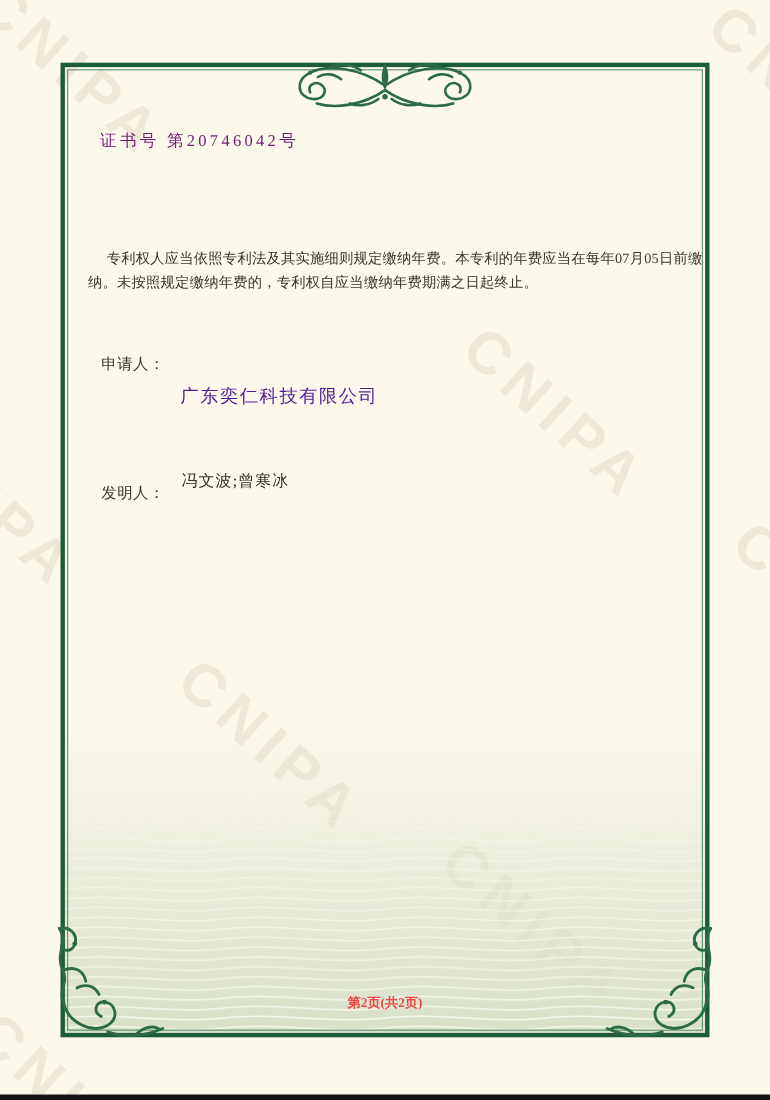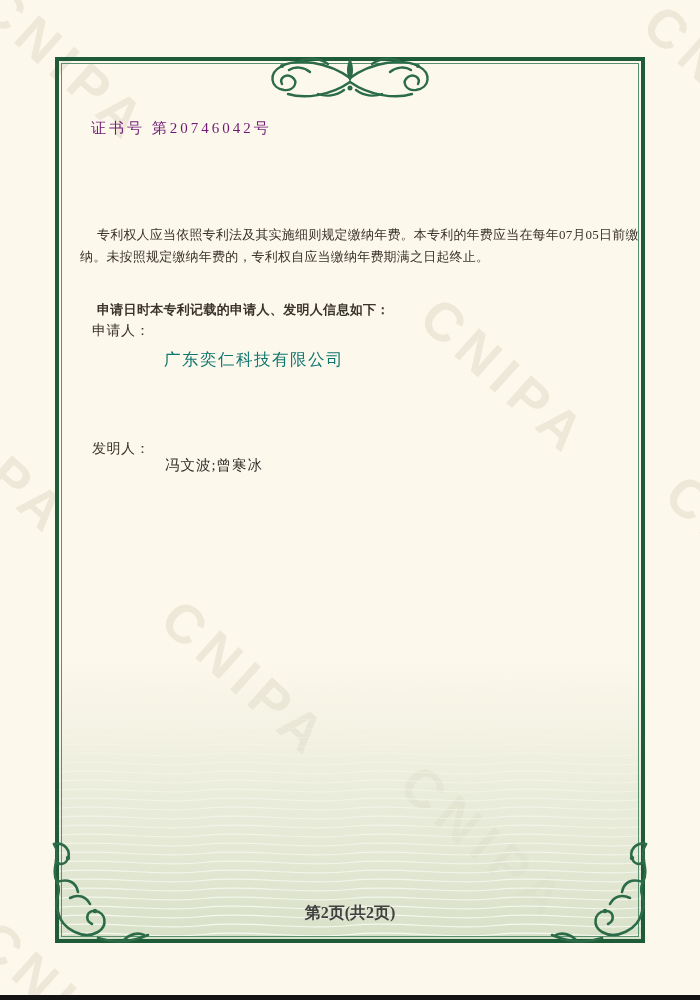--- a/index.html
+++ b/index.html
@@ -45,23 +45,23 @@
   .cert-no{left:91px;top:119px;font-size:15px;letter-spacing:3px;color:#701a75;}
   .fee{
     left:80px;top:224px;width:563px;
     font-size:13px;font-weight:normal;letter-spacing:0.2px;
     line-height:21.5px;text-indent:17px;
   }
   .intro{left:80px;top:301px;font-size:13px;font-weight:bold;text-indent:17px;letter-spacing:0.3px;}
   .lbl{font-size:14px;font-weight:normal;letter-spacing:0.5px;}
   .lbl-applicant{left:92px;top:322px;}
   .lbl-inventor{left:92px;top:440px;}
-  .applicant-name{left:164px;top:349px;font-size:16.5px;letter-spacing:1.5px;color:#0f766e;}
-  .inventor-names{left:165px;top:456px;font-size:14.5px;letter-spacing:1px;color:#2d2c27;}
-  .footer{left:0;right:0;top:903px;text-align:center;font-size:16px;font-weight:bold;color:#404040;}
+  .applicant-name{left:164px;top:349px;font-size:16.5px;letter-spacing:1.5px;color:#4c1d95;}
+  .inventor-names{left:165px;top:428px;font-size:14.5px;letter-spacing:1px;color:#2d2c27;}
+  .footer{left:0;right:0;top:903px;text-align:center;font-size:12px;font-weight:bold;color:#ef4444;}
 
   .bottom-strip{position:absolute;left:0;right:0;bottom:0;height:5px;background:var(--scan-edge,#141414);z-index:6;}
 </style>
 </head>
 <body>
 
 <div class="page">
 
   <span class="wm" style="left:10px;top:-28px">CNIPA</span>
   <span class="wm" style="left:673px;top:-8px">CNIPA</span>
@@ -145,21 +145,20 @@
       </g>
       <circle cx="24" cy="16" r="2.2" fill="#2c6b47"></circle>
       <circle cx="51" cy="69" r="2.2" fill="#2c6b47"></circle>
     </svg>
   </div>
 
   <div class="txt cert-no">证书号 第20746042号</div>
 
   <div class="txt fee">专利权人应当依照专利法及其实施细则规定缴纳年费。本专利的年费应当在每年07月05日前缴纳。未按照规定缴纳年费的，专利权自应当缴纳年费期满之日起终止。</div>
 
-  <div class="txt intro">申请日时本专利记载的申请人、发明人信息如下：</div>
 
   <div class="txt lbl lbl-applicant">申请人：</div>
   <div class="txt applicant-name">广东奕仁科技有限公司</div>
 
   <div class="txt lbl lbl-inventor">发明人：</div>
   <div class="txt inventor-names">冯文波;曾寒冰</div>
 
   <div class="txt footer">第2页(共2页)</div>
 
   <div class="bottom-strip"></div>

